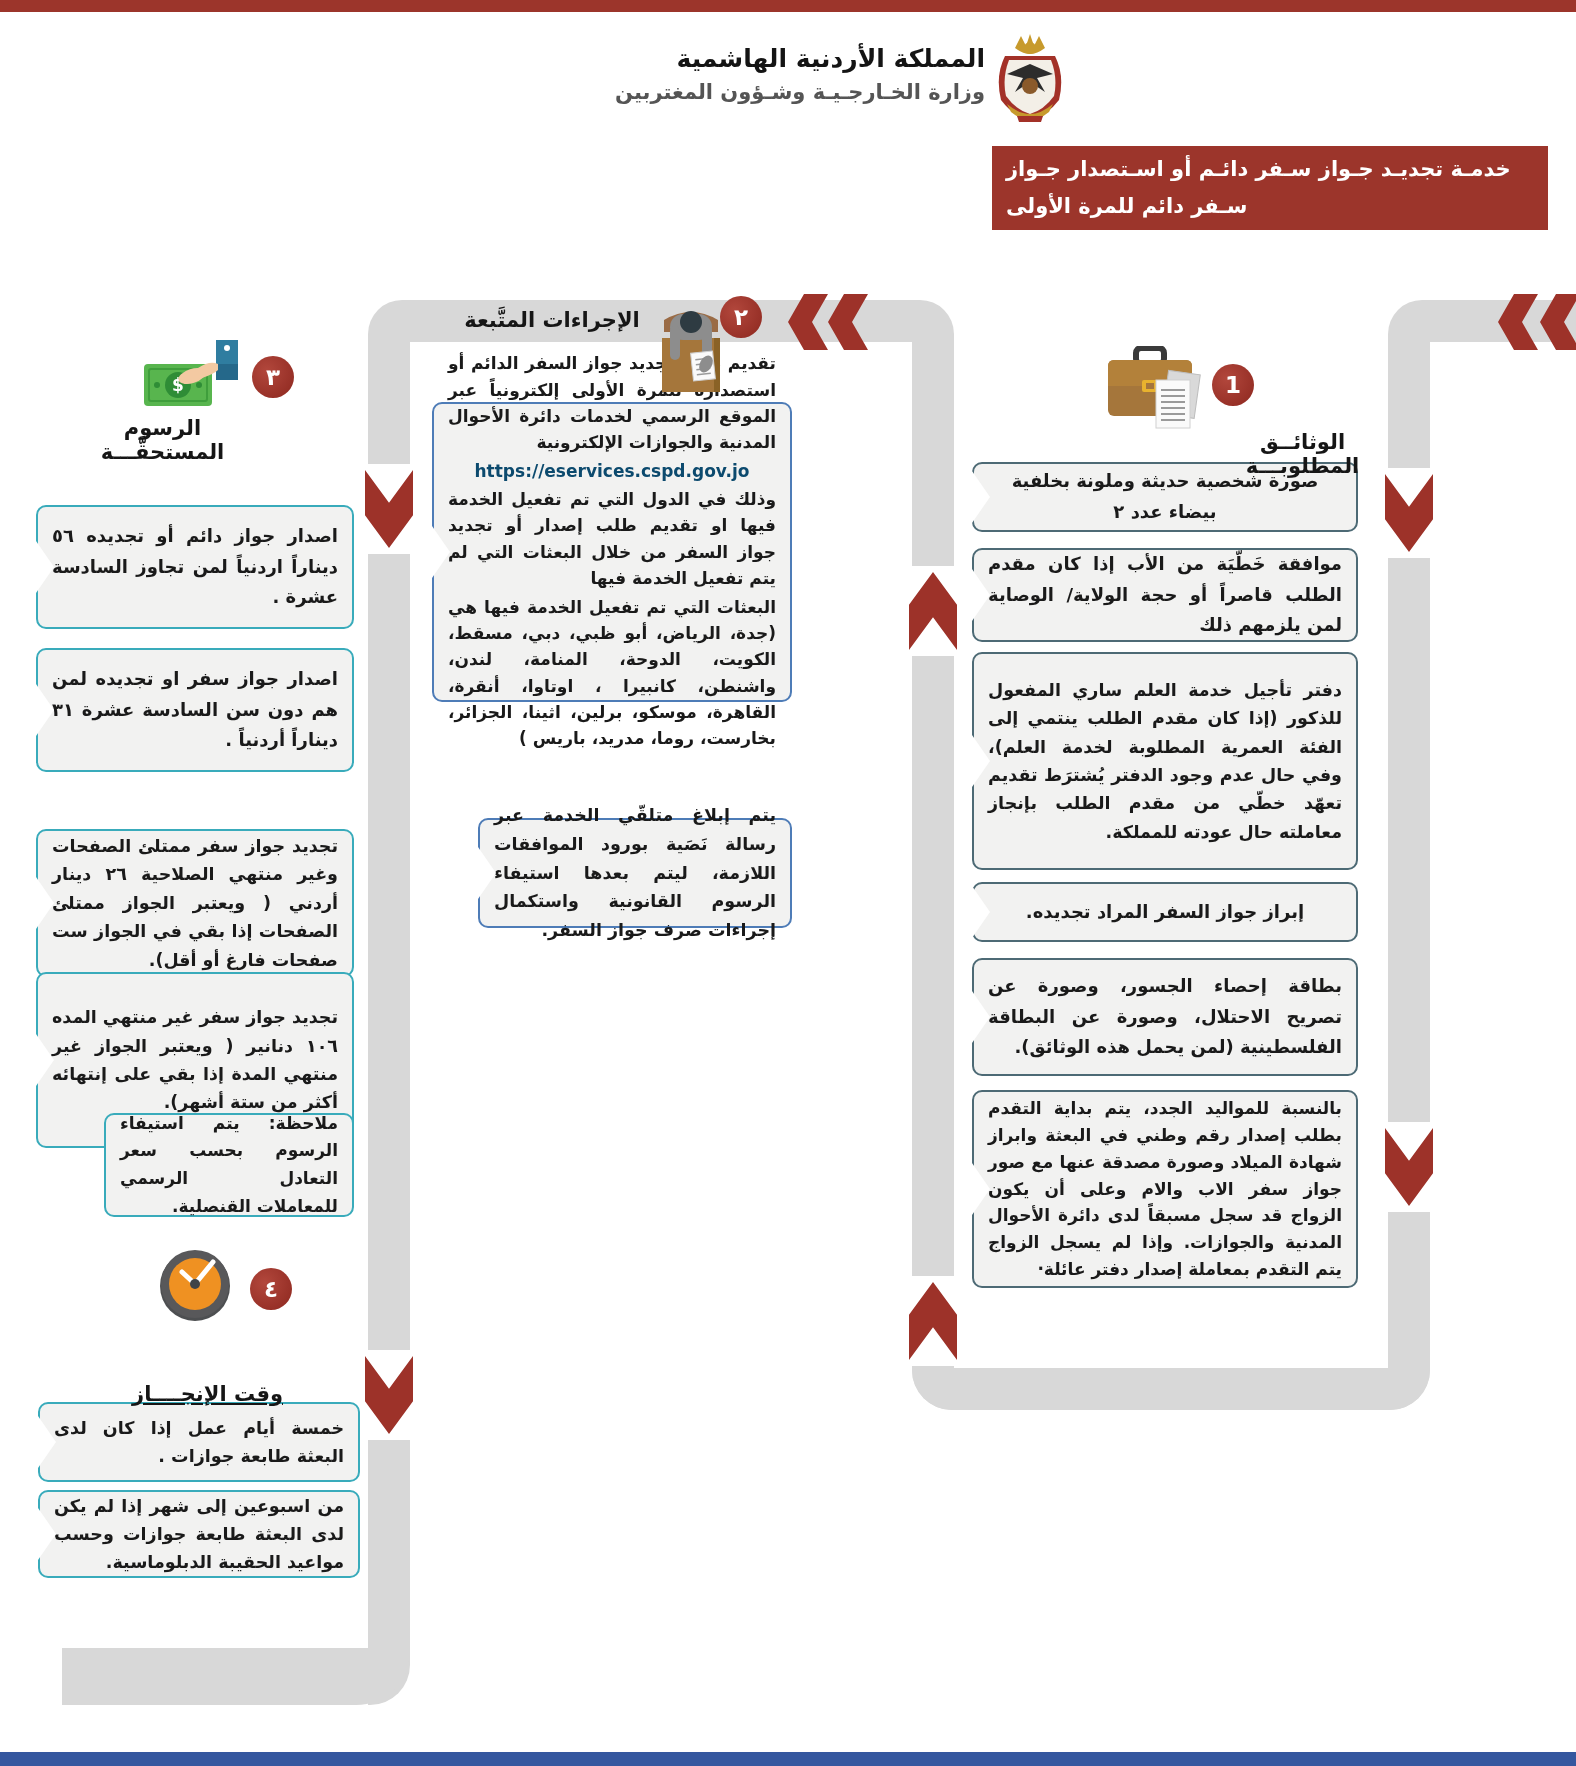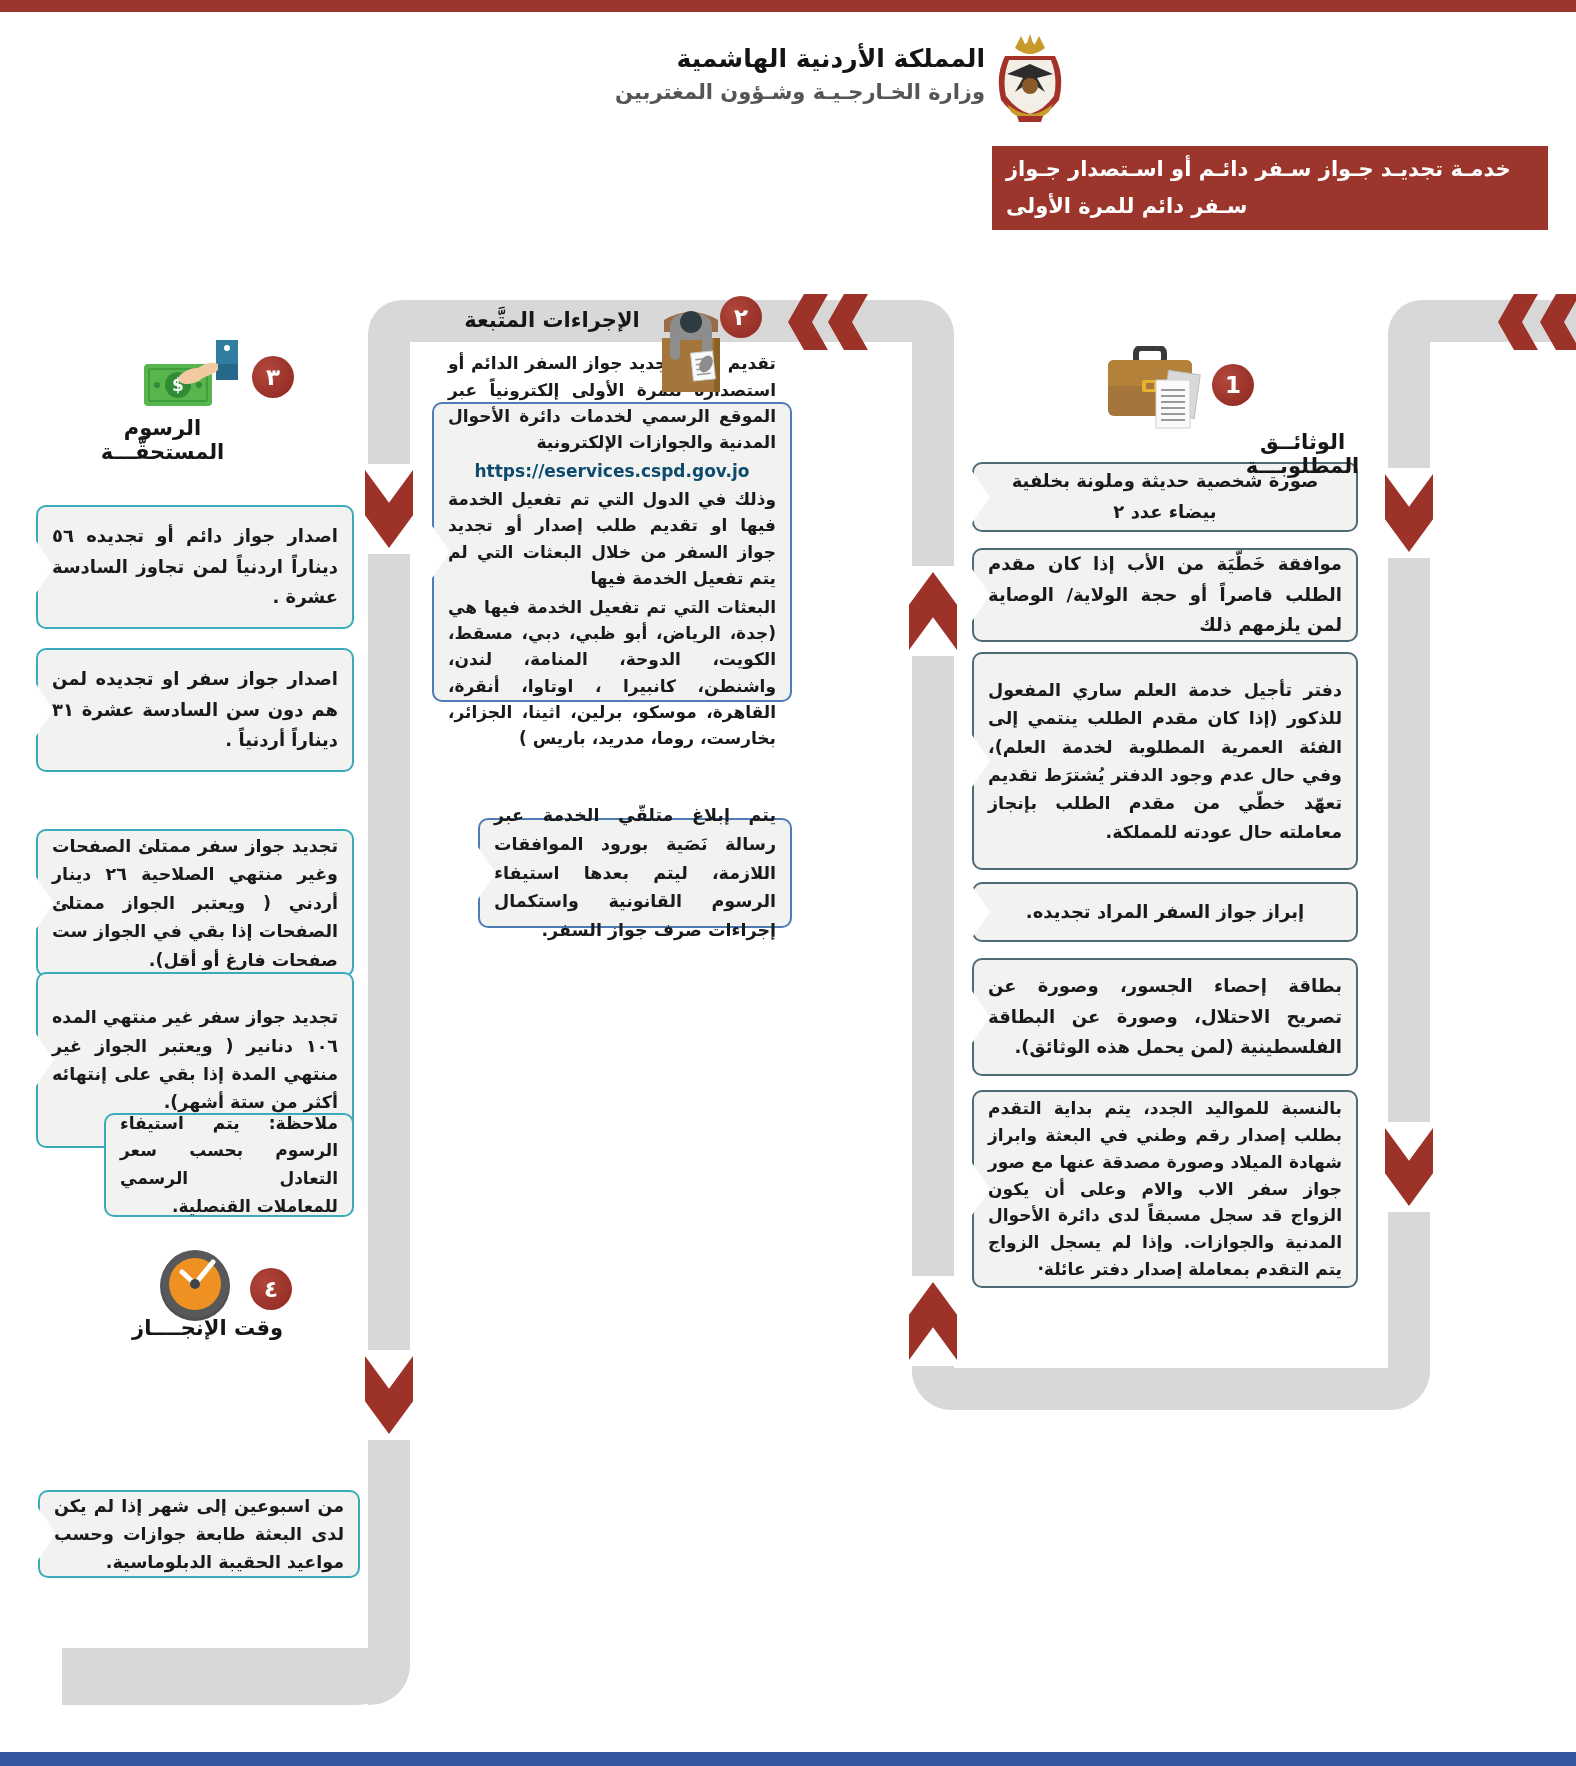--- a/index.html
+++ b/index.html
@@ -220,19 +220,22 @@
     <svg width="78" height="78" viewBox="0 0 78 78">
       <circle cx="39" cy="40" r="35" fill="#4d4f51"></circle>
       <circle cx="39" cy="38" r="34" fill="#58585a"></circle>
       <circle cx="39" cy="38" r="26" fill="#ef9122"></circle>
       <line x1="39" y1="38" x2="57" y2="16" stroke="#ffffff" stroke-width="5" stroke-linecap="round"></line>
       <line x1="39" y1="38" x2="26" y2="26" stroke="#ffffff" stroke-width="5" stroke-linecap="round"></line>
       <circle cx="39" cy="38" r="5" fill="#3f4448"></circle>
     </svg>
   </div>
   <div class="numcirc" style="left:250px;top:1268px;">٤</div>
-  <div class="seclabel" style="left:115px;top:1316px;width:185px;">وقت الإنجــــاز</div>
-
+  <div class="seclabel" style="left:115px;top:1382px;width:185px;text-decoration:underline;">وقت الإنجــــاز</div>
+
+  <div class="ibox b-teal notch-l t-just" style="left:38px;top:1402px;width:322px;height:80px;font-size:17.5px;line-height:1.6;">
+    <div class="txt">خمسة أيام عمل إذا كان لدى البعثة طابعة جوازات .</div>
+  </div>
   <div class="ibox b-teal notch-l t-just" style="left:38px;top:1490px;width:322px;height:88px;font-size:17.5px;line-height:1.6;">
     <div class="txt">من اسبوعين إلى شهر إذا لم يكن لدى البعثة طابعة جوازات وحسب مواعيد الحقيبة الدبلوماسية.</div>
   </div>
 
 </div>
 
 </body></html>

